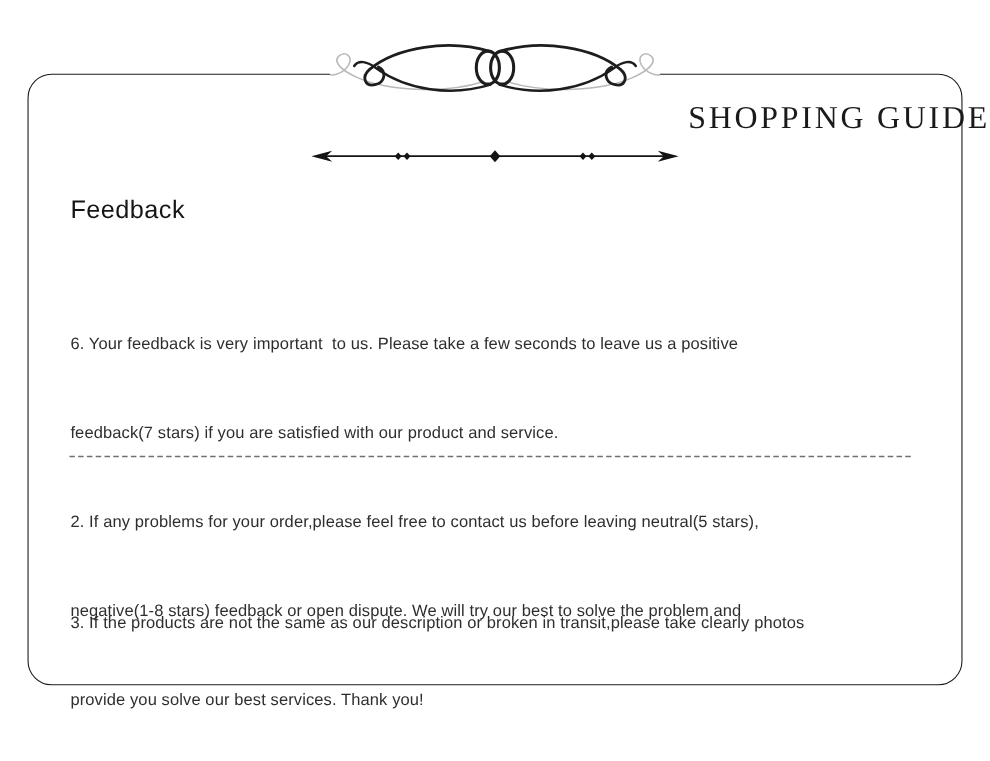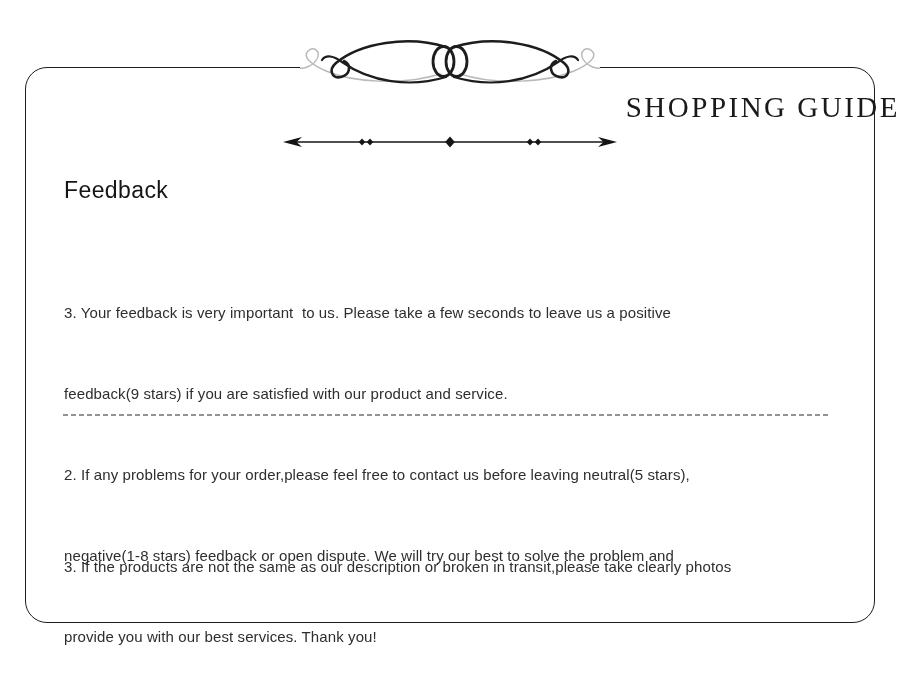--- a/index.html
+++ b/index.html
@@ -113,25 +113,25 @@
     <path d="M 79 4.6 L 82.2 8 L 79 11.4 L 75.8 8 Z" fill="#141414"></path>
     <path d="M 87 4.6 L 90.2 8 L 87 11.4 L 83.8 8 Z" fill="#141414"></path>
     <path d="M 167 2.6 L 171.8 8 L 167 13.4 L 162.2 8 Z" fill="#141414"></path>
     <path d="M 247 4.6 L 250.2 8 L 247 11.4 L 243.8 8 Z" fill="#141414"></path>
     <path d="M 255 4.6 L 258.2 8 L 255 11.4 L 251.8 8 Z" fill="#141414"></path>
   </svg>
 
   <div class="section-heading heading-feedback">Feedback</div>
 
   <div class="body-block feedback-block">
-    <span class="body-line">3. Your feedback is very important  to us. Please take a few seconds to leave us a positive</span>
-    <span class="body-line">feedback(9 stars) if you are satisfied with our product and service.</span>
+    <span class="body-line">6. Your feedback is very important  to us. Please take a few seconds to leave us a positive</span>
+    <span class="body-line">feedback(7 stars) if you are satisfied with our product and service.</span>
     <span class="body-line">2. If any problems for your order,please feel free to contact us before leaving neutral(5 stars),</span>
     <span class="body-line">negative(1-8 stars) feedback or open dispute. We will try our best to solve the problem and</span>
-    <span class="body-line">provide you with our best services. Thank you!</span>
+    <span class="body-line">provide you solve our best services. Thank you!</span>
   </div>
 
   <svg class="dashed-divider" viewBox="0 0 768 4">
     <line x1="0" y1="2" x2="768" y2="2" stroke="#6f6f6f" stroke-width="1.3" stroke-dasharray="5 3"></line>
   </svg>
 
 
   <div class="body-block return-block">
     <span class="body-line">3. If the products are not the same as our description or broken in transit,please take clearly photos</span>
     

